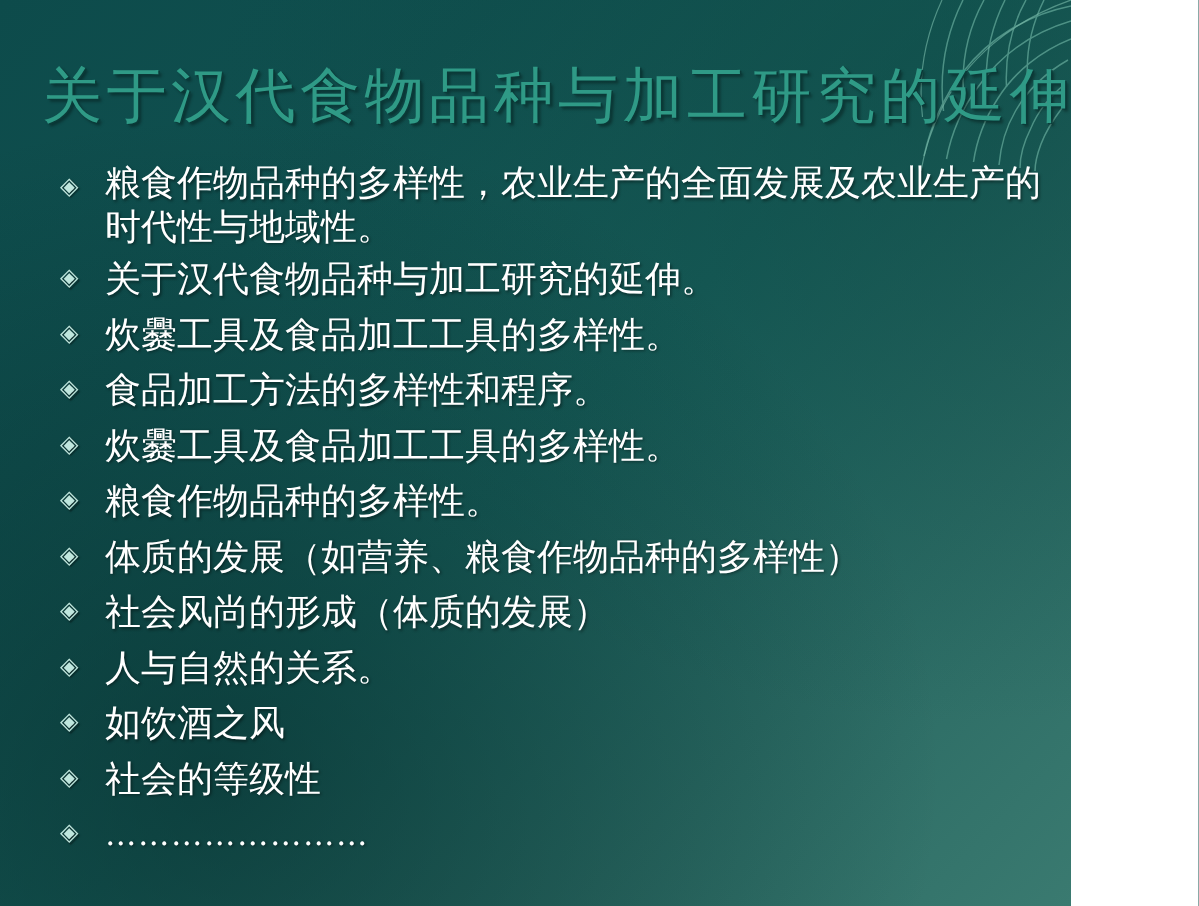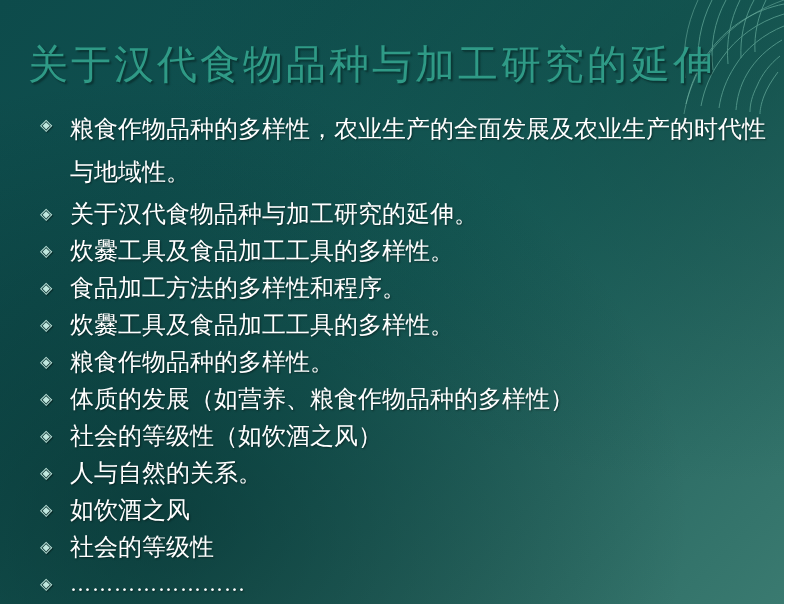--- a/index.html
+++ b/index.html
@@ -7,21 +7,21 @@
     padding: 0;
   }
   body {
     width: 799px;
     height: 604px;
     overflow: hidden;
     font-family: "Liberation Serif", serif;
   }
   .slide {
     position: relative;
-    width: 784px;
+    width: 714px;
     height: 604px;
     box-sizing: border-box;
     background: linear-gradient(135deg, #0d4b4b 0%, #10504f 25%, #175c58 50%, #2a6a63 75%, #3a7a70 100%);
     background-color: #15544f;
     overflow: hidden;
   }
   
   .slide::before {
     content: "";
     position: absolute;
@@ -77,21 +77,21 @@
   }
   .bullet-text {
     flex: 1 1 auto;
     color: #ffffff;
     font-family: "DejaVu Serif", serif;
     font-size: 24px;
     line-height: 34px;
     text-shadow: 1px 1px 2px rgba(0,0,0,0.45);
   }
   .bullet-row.first .bullet-text {
-    line-height: 43px;
+    line-height: 29px;
   }
   .bullet-row.dots .bullet-text {
     font-size: 21px;
     letter-spacing: 1px;
   }
 </style>
 </head>
 <body>
 
 <div class="slide">
@@ -150,21 +150,21 @@
       <span class="bullet-text">粮食作物品种的多样性。</span>
     </div>
 
     <div class="bullet-row">
       <span class="bullet-mark">◈</span>
       <span class="bullet-text">体质的发展（如营养、粮食作物品种的多样性）</span>
     </div>
 
     <div class="bullet-row">
       <span class="bullet-mark">◈</span>
-      <span class="bullet-text">社会的等级性（如饮酒之风）</span>
+      <span class="bullet-text">社会风尚的形成（体质的发展）</span>
     </div>
 
     <div class="bullet-row">
       <span class="bullet-mark">◈</span>
       <span class="bullet-text">人与自然的关系。</span>
     </div>
 
     <div class="bullet-row">
       <span class="bullet-mark">◈</span>
       <span class="bullet-text">如饮酒之风</span>

